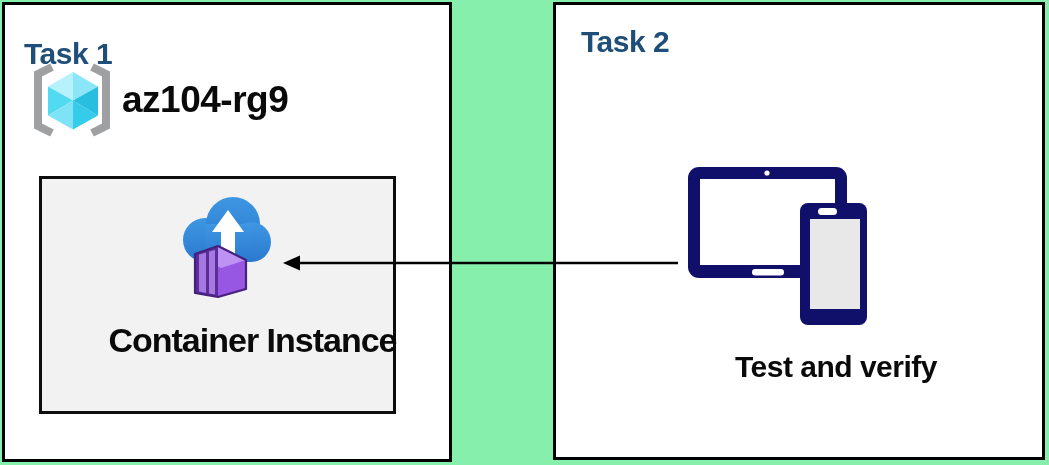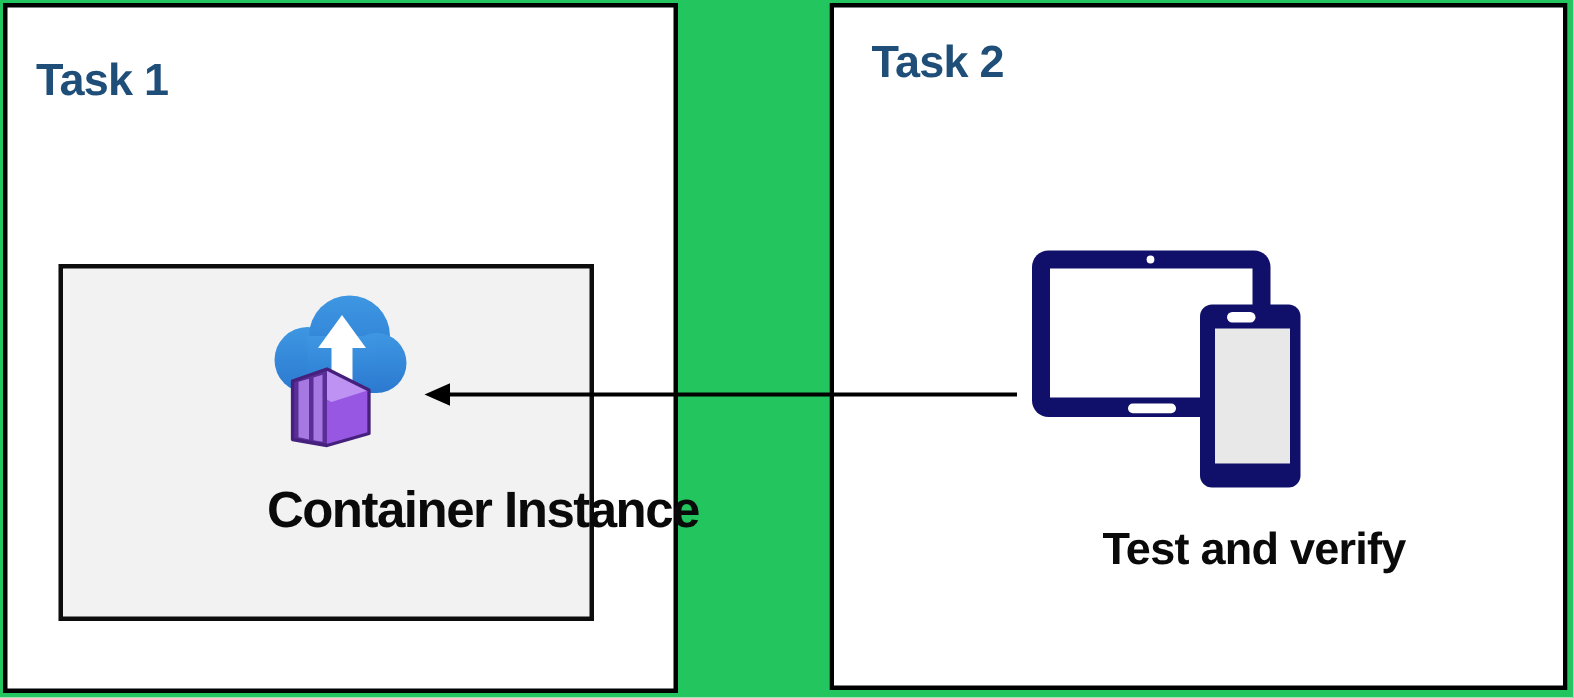--- a/index.html
+++ b/index.html
@@ -1,54 +1,71 @@
 <!DOCTYPE html>
 <html><head>
 <meta charset="utf-8">
 <style>
   html,body{margin:0;padding:0;background:#ffffff;}
   .canvas{
-    position:relative;width:1049px;height:465px;background:#22c55e;
+    position:relative;width:1049px;height:465px;background:#86efac;
     font-family:"Liberation Sans","DejaVu Sans",sans-serif;overflow:hidden;
   }
   .task-box{position:absolute;border:3px solid #000;background:#fff;box-sizing:content-box;}
   #task1-box{left:2px;top:2px;width:444px;height:454px;}
   #task2-box{left:553px;top:2px;width:486px;height:452px;}
   .task-title{
     position:absolute;font-size:30px;font-weight:700;color:#1F4E79;
     letter-spacing:-0.5px;white-space:nowrap;
   }
   #task1-title{left:24px;top:12px;}
   #task2-title{left:581px;top:0;}
   #rg-row{position:absolute;left:34px;top:58px;height:84px;display:flex;align-items:center;gap:10px;}
   #rg-name{font-size:37px;font-weight:700;color:#0a0a0a;letter-spacing:-0.5px;white-space:nowrap;}
   #ci-box{
     position:absolute;left:39px;top:176px;width:351px;height:232px;
     background:#F2F2F2;border:3px solid #0d0d0d;
   }
   #ci-icon{position:absolute;left:180px;top:192px;}
   #ci-label{
-    position:absolute;left:39px;top:321px;width:427px;text-align:right;
+    position:absolute;left:39px;top:321px;width:427px;text-align:center;
     font-size:34px;font-weight:700;color:#0a0a0a;letter-spacing:-1px;white-space:nowrap;
   }
   #devices-icon{position:absolute;left:680px;top:160px;}
   #test-label{
     position:absolute;left:637px;top:350px;width:300px;text-align:right;
     font-size:30px;font-weight:700;color:#0a0a0a;letter-spacing:-0.5px;white-space:nowrap;
   }
   #arrow-connector{position:absolute;left:0;top:0;z-index:10;pointer-events:none;}
 </style>
 </head>
 <body>
 
 <div class="canvas">
 
   <section class="task-box" id="task1-box"></section>
   <h2 class="task-title" id="task1-title">Task 1</h2>
 
+  <div id="rg-row">
+    <svg width="78" height="78" viewBox="0 0 78 76" aria-hidden="true">
+
+      <polyline points="18,5 4,12 4,64 18,71" fill="none" stroke="#9EA0A2" stroke-width="8"></polyline>
+      <polyline points="58,5 72,12 72,64 58,71" fill="none" stroke="#9EA0A2" stroke-width="8"></polyline>
+
+      <g>
+        <polygon points="39,10 14,24.5 39,38.5" fill="#B7F1FC"></polygon>
+        <polygon points="39,10 64,24.5 39,38.5" fill="#8BE6F7"></polygon>
+        <polygon points="14,24.5 14,53.5 39,38.5" fill="#53DAF3"></polygon>
+        <polygon points="14,53.5 39,67.5 39,38.5" fill="#7EE3F6"></polygon>
+        <polygon points="39,67.5 64,53.5 39,38.5" fill="#35CBEA"></polygon>
+        <polygon points="64,53.5 64,24.5 39,38.5" fill="#27BEE0"></polygon>
+      </g>
+    </svg>
+    <span id="rg-name">az104-rg9</span>
+  </div>
 
   <div id="ci-box"></div>
 
   <svg id="ci-icon" width="95" height="112" viewBox="0 0 95 112" aria-hidden="true">
     <defs>
       <linearGradient id="cloudGrad" x1="0" y1="0" x2="0" y2="1">
         <stop offset="0" stop-color="#3E97E2"></stop>
         <stop offset="1" stop-color="#2B79D0"></stop>
       </linearGradient>
     </defs>

